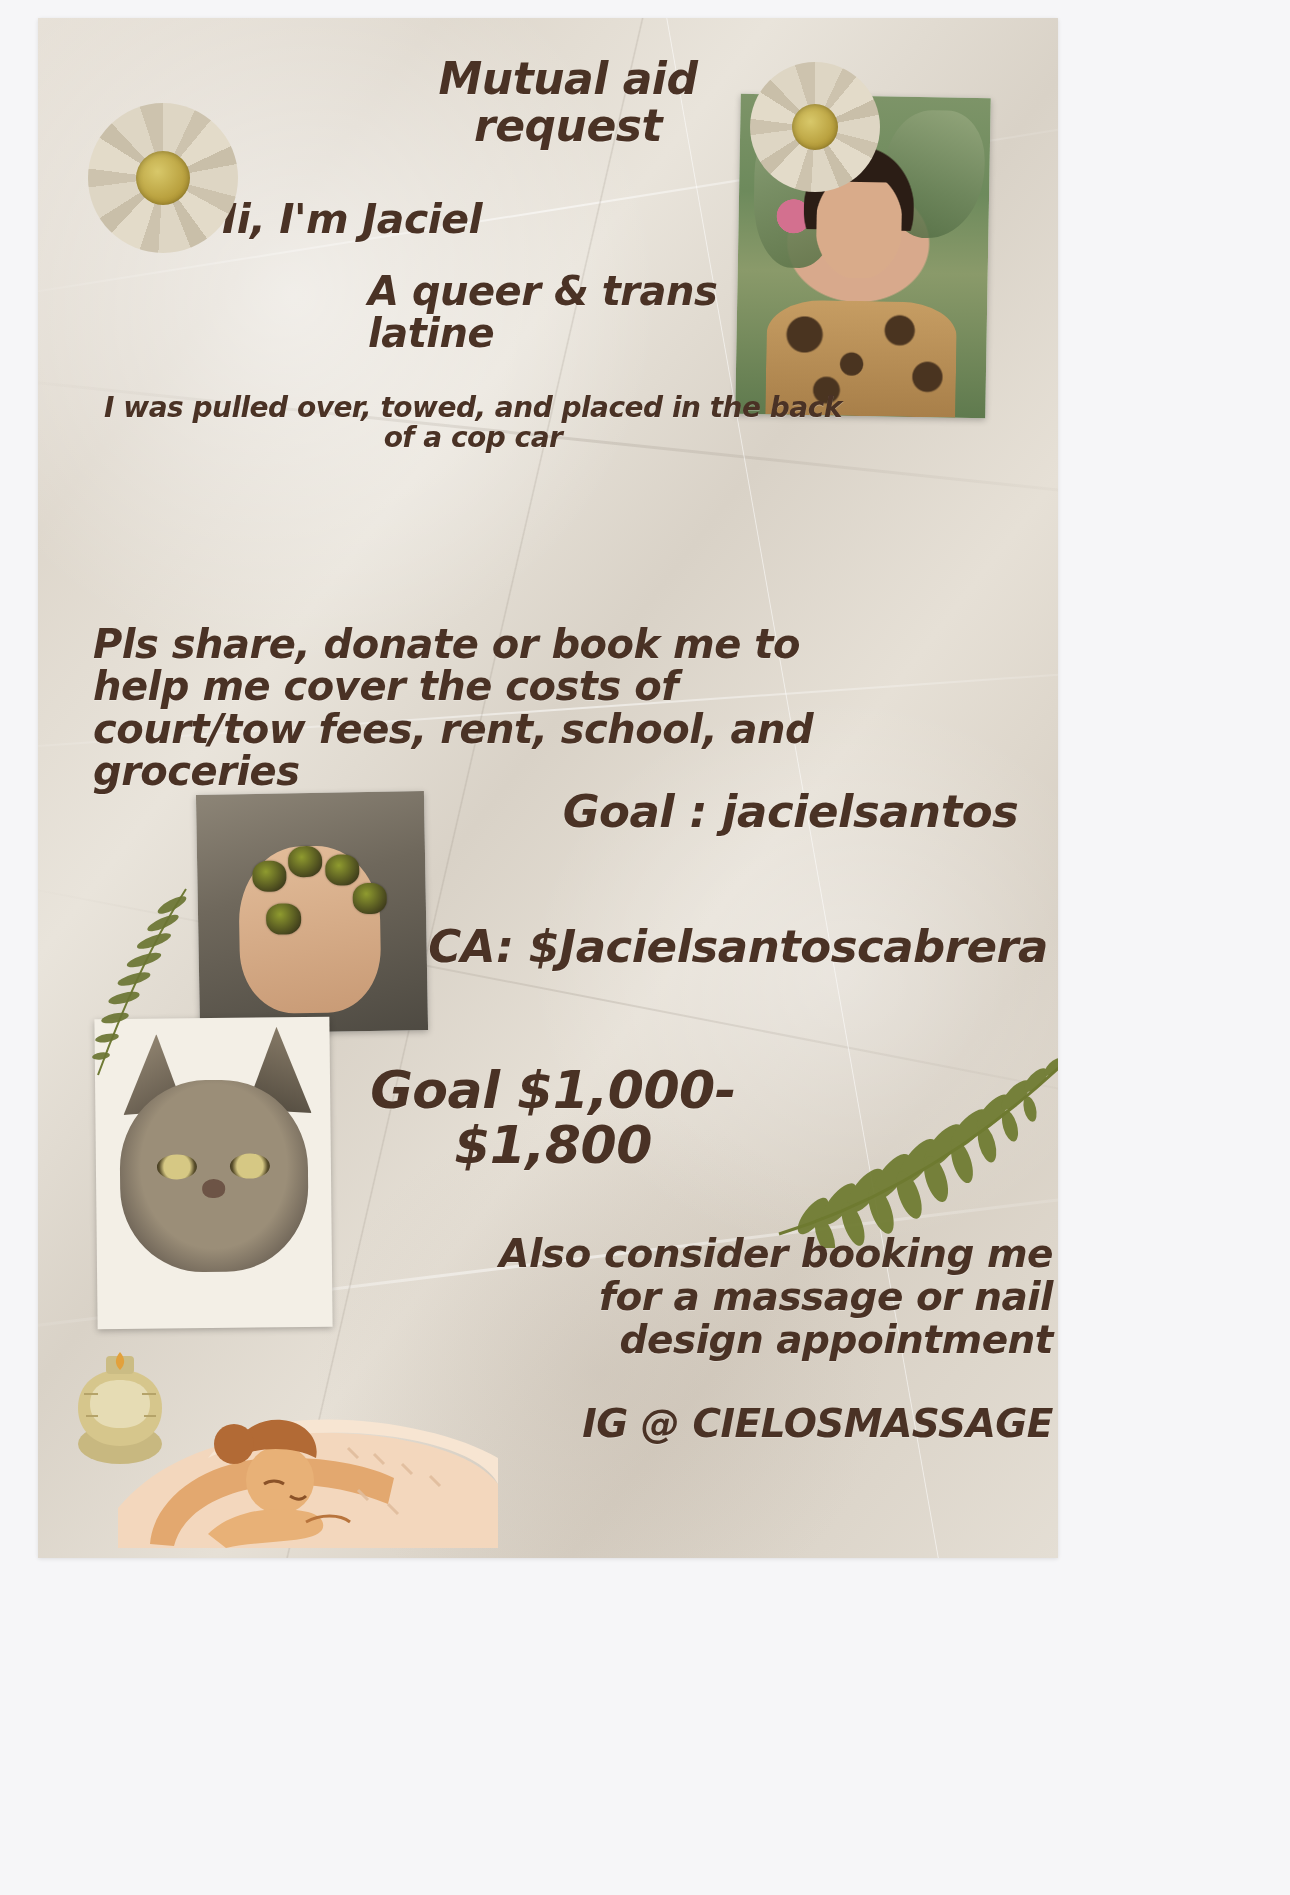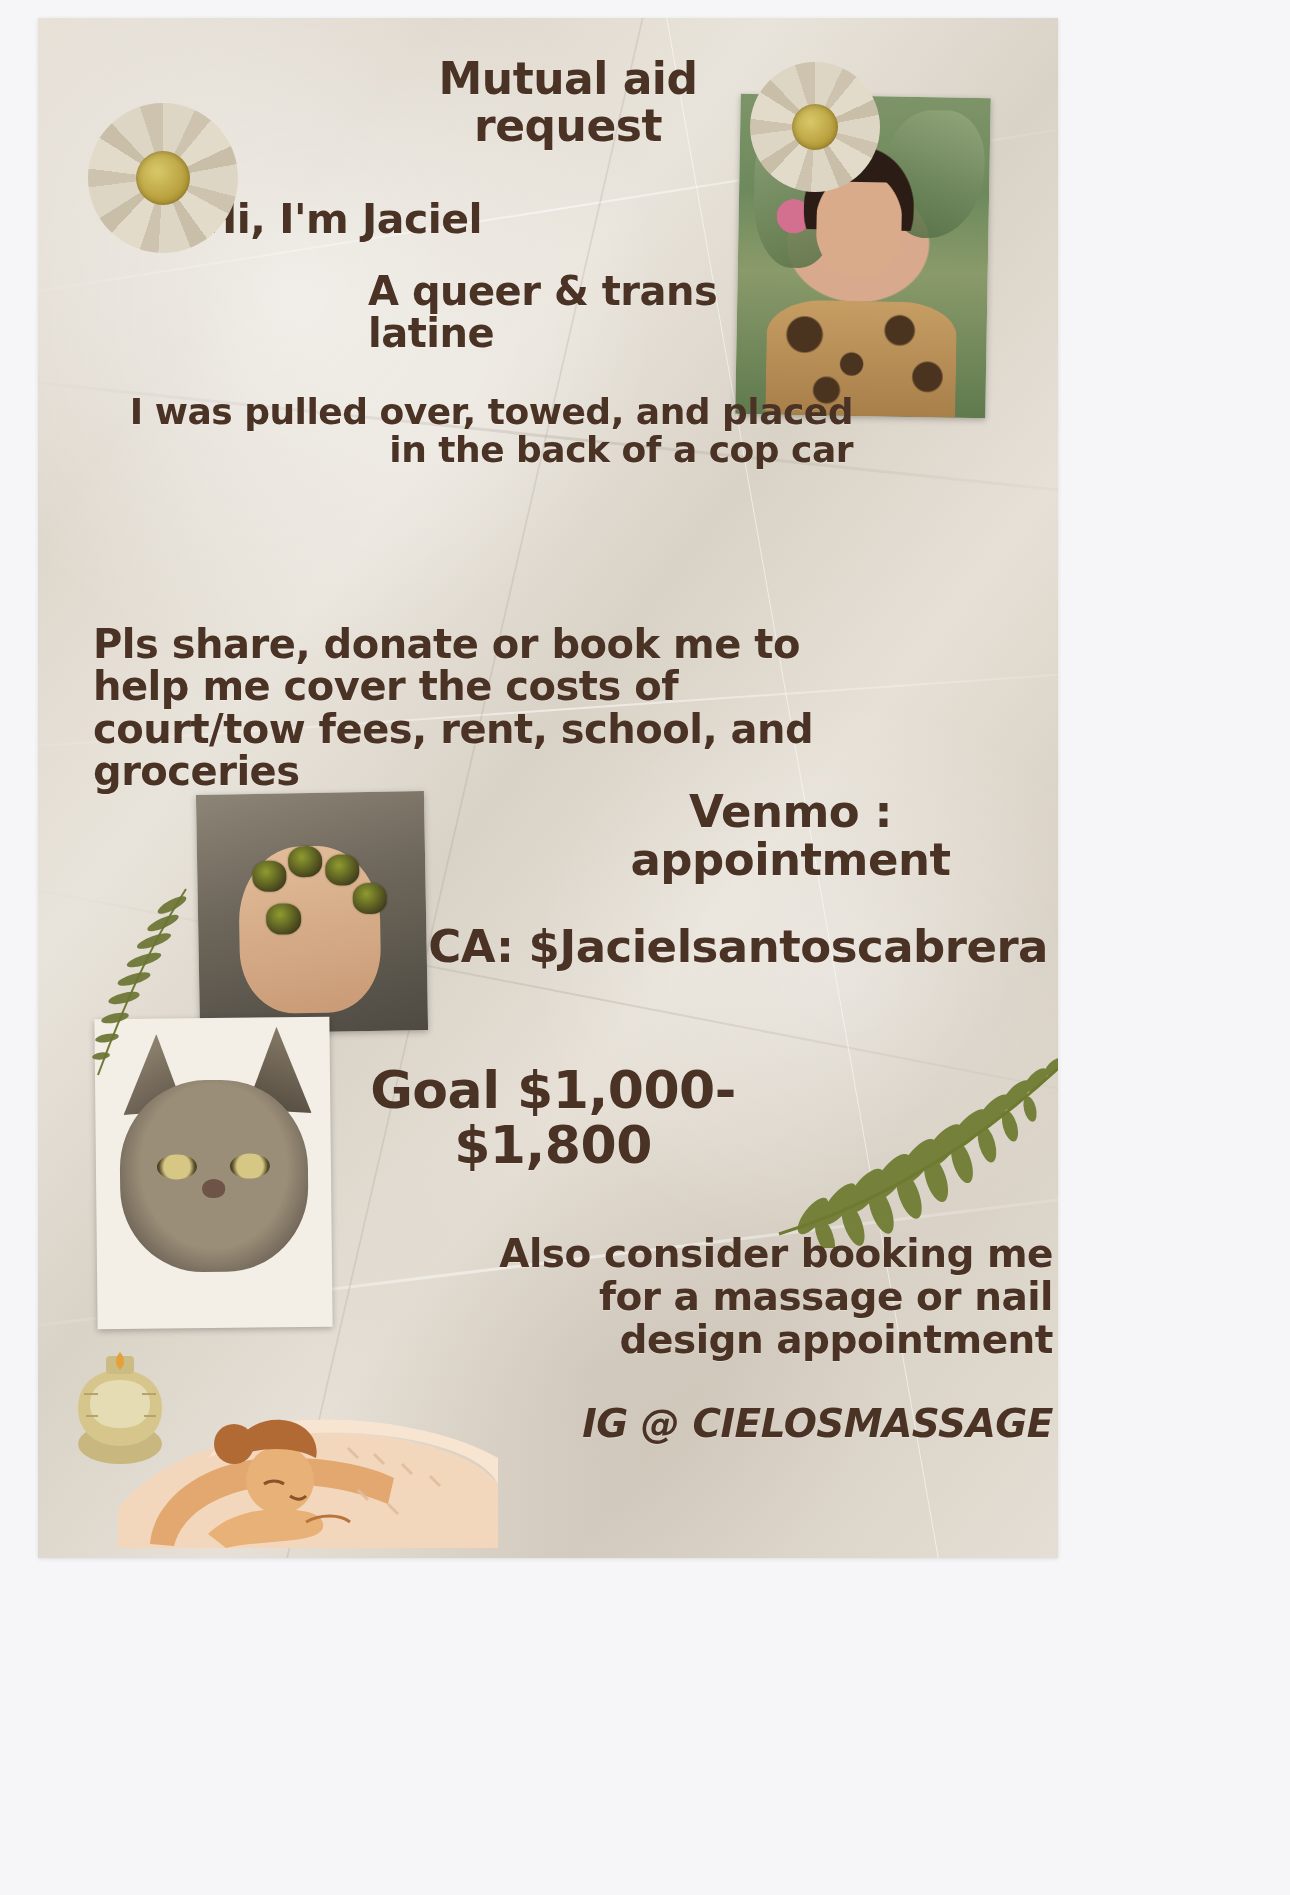--- a/index.html
+++ b/index.html
@@ -37,31 +37,32 @@
   }
   .crease.dark {
     background: linear-gradient(90deg, rgba(140,130,118,0) 0%, rgba(140,130,118,0.22) 50%, rgba(140,130,118,0) 100%);
   }
 
   .poster-text {
     position: absolute;
     color: #4a3225;
     font-family: "DejaVu Sans", sans-serif;
     font-weight: bold;
+    font-style: italic;
     letter-spacing: -0.5px;
     line-height: 1.06;
     z-index: 6;
     text-shadow: 0 1px 0 rgba(255,255,255,0.25);
   }
 
   
   #title      { left: 330px; top: 38px;  width: 400px; font-size: 44px; text-align: center; }
   #intro      { left: 165px; top: 180px; width: 430px; font-size: 41px; }
   #identity   { left: 330px; top: 252px; width: 400px; font-size: 40px; }
-  #incident   { left: 55px;  top: 375px; width: 760px; font-size: 36px; text-align: right; }
+  #incident   { left: 55px;  top: 375px; width: 760px; font-size: 28px; text-align: center; }
   #fired      { left: 250px; top: 490px; width: 740px; font-size: 40px; text-align: center; }
   #ask        { left: 55px;  top: 605px; width: 800px; font-size: 40px; }
   #venmo      { left: 500px; top: 770px; width: 505px; font-size: 45px; text-align: center; }
   #cashapp    { left: 345px; top: 905px; width: 665px; font-size: 45px; text-align: right; }
   #goal       { left: 315px; top: 1045px; width: 400px; font-size: 52px; text-align: center; }
   #booking    { left: 440px; top: 1215px; width: 575px; font-size: 39px; text-align: right; line-height: 1.1; }
   #ig         { left: 400px; top: 1385px; width: 615px; font-size: 39px; text-align: right; font-style: italic; }
 
   
   .collage { position: absolute; z-index: 5; }
@@ -361,19 +362,19 @@
     <g stroke="#b5a369" stroke-width="2" fill="none">
       <path d="M16 46 h14 M18 68 h12 M74 46 h14 M76 68 h12"></path>
     </g>
   </svg>
 
   <div class="poster-text" id="title">Mutual aid request</div>
   <div class="poster-text" id="intro">Hi, I'm Jaciel</div>
   <div class="poster-text" id="identity">A queer &amp; trans latine</div>
   <div class="poster-text" id="incident">I was pulled over, towed, and placed in the back of a cop car</div>
   <div class="poster-text" id="ask">Pls share, donate or book me to help me cover the costs of court/tow fees, rent, school, and groceries</div>
-  <div class="poster-text" id="venmo">Venmo : appointment</div>
+  <div class="poster-text" id="venmo">Goal : jacielsantos</div>
   <div class="poster-text" id="cashapp">CA: $Jacielsantoscabrera</div>
   <div class="poster-text" id="goal">Goal $1,000- $1,800</div>
   <div class="poster-text" id="ig">IG @ CIELOSMASSAGE</div>
   <div class="poster-text" id="booking">Also consider booking me for a massage or nail design appointment</div>
 
 </div>
 
 </body></html>

